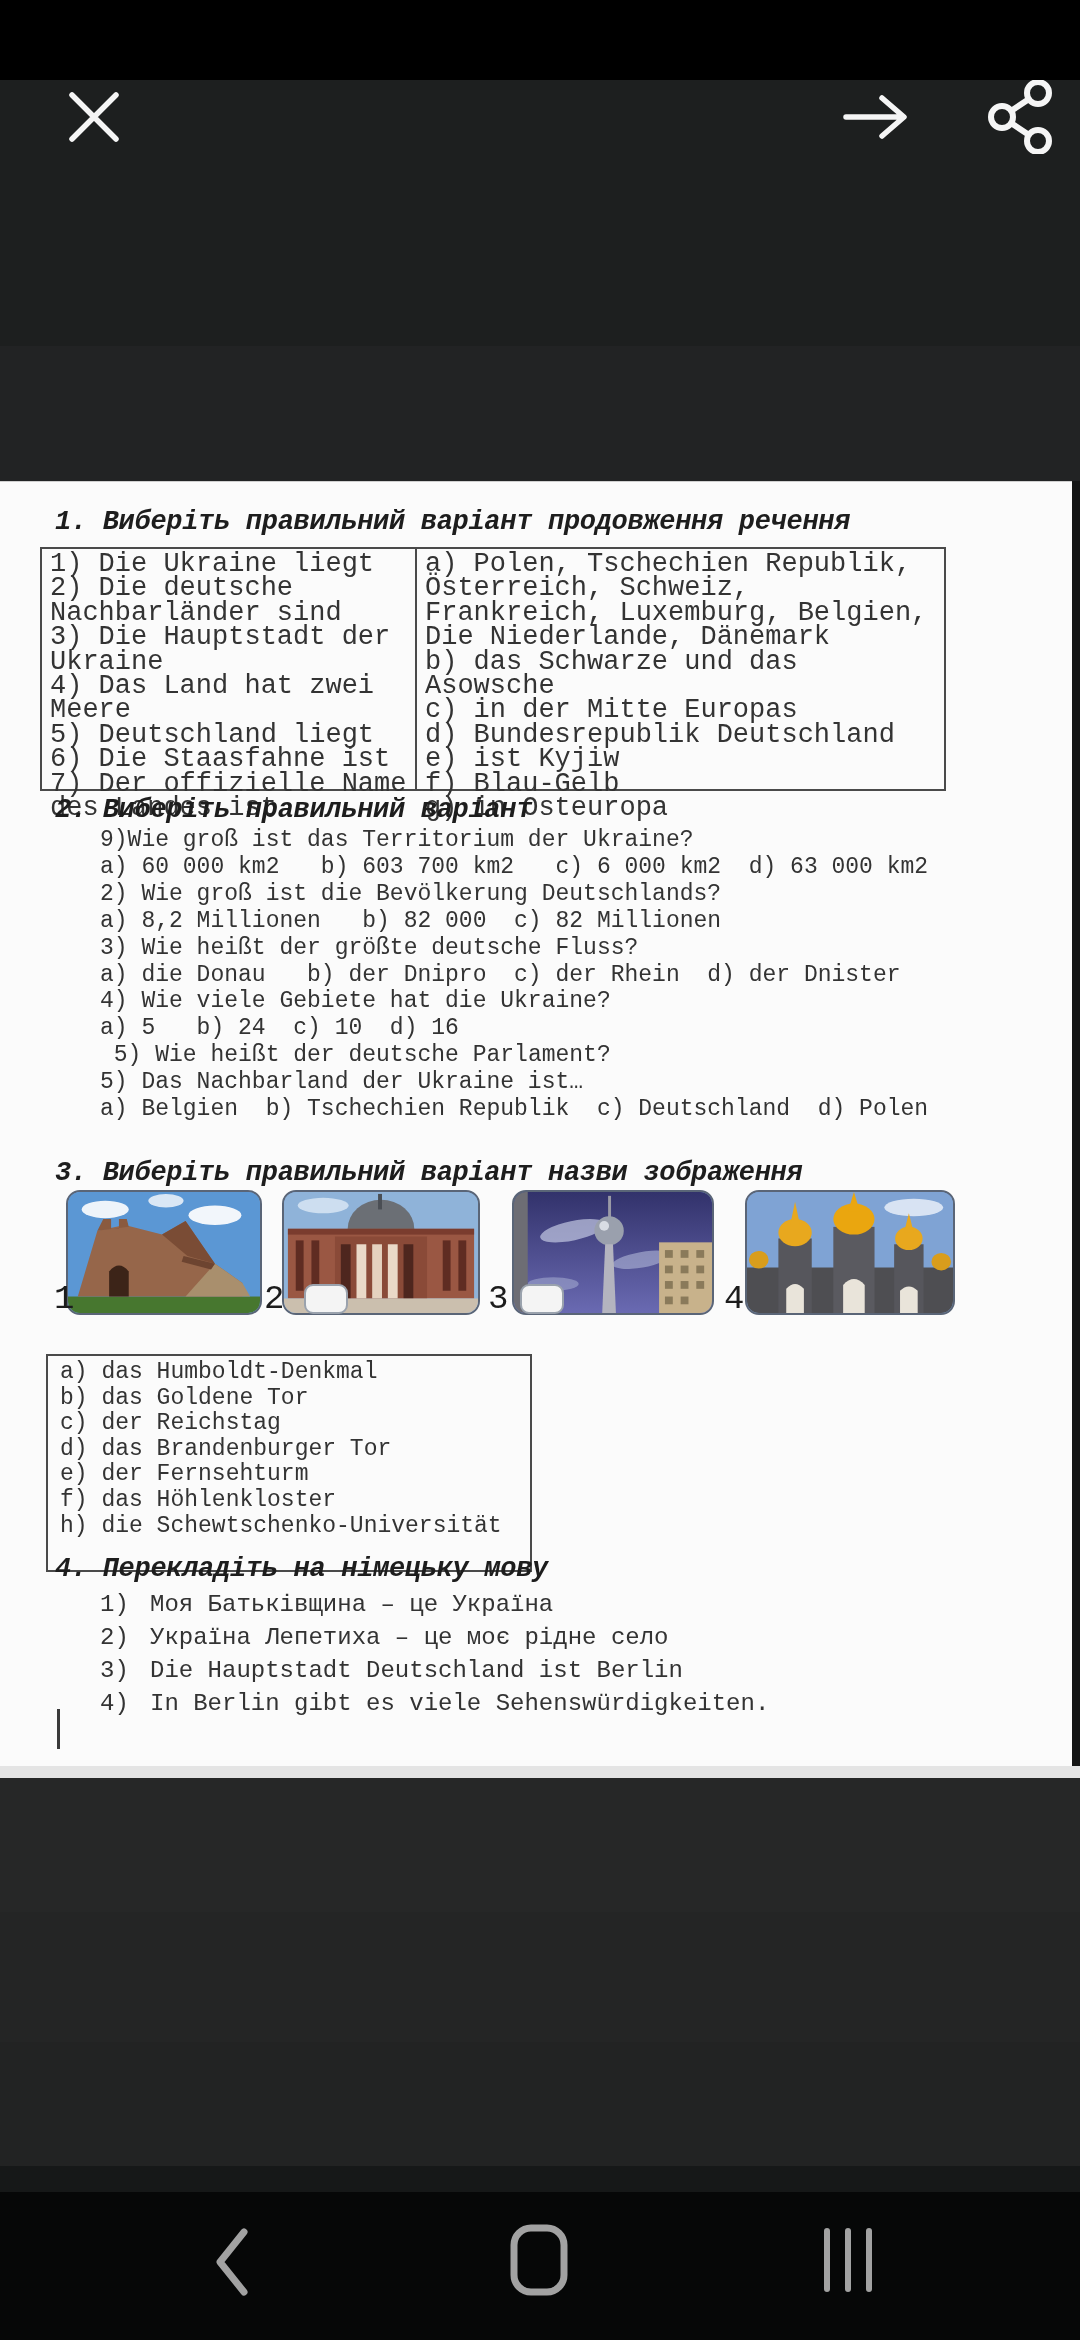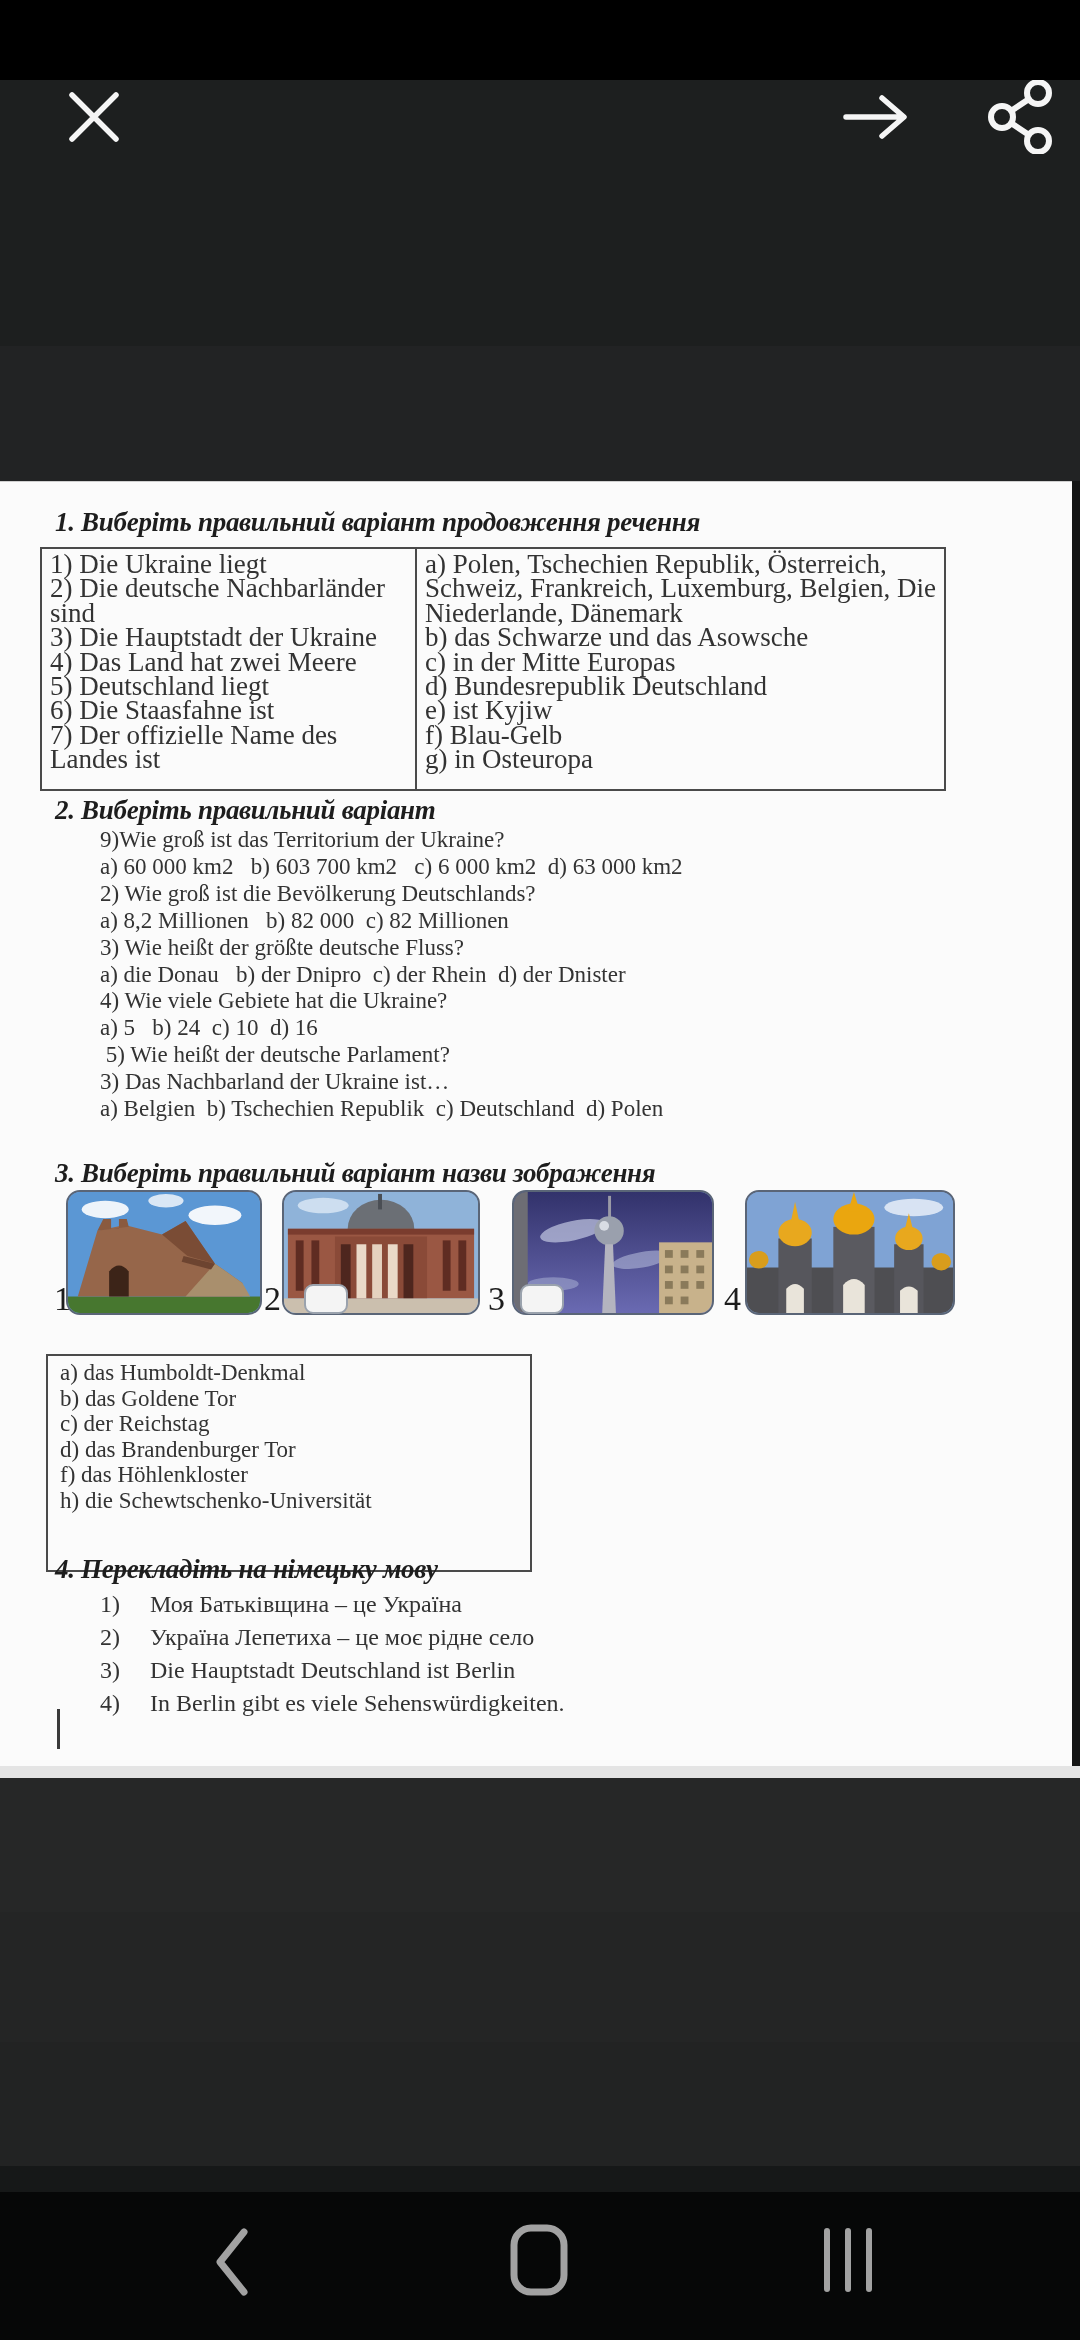--- a/index.html
+++ b/index.html
@@ -1,17 +1,17 @@
 <!DOCTYPE html>
 <html><head>
 <meta charset="utf-8">
 <style>
   html,body{margin:0;padding:0;background:#000;}
   .screen{position:relative;width:1080px;height:2340px;background:#22c55e;overflow:hidden;
-          font-family:Liberation Serif, serif;}
+          font-family:Liberation Mono, monospace;}
   
   .status-bar{position:absolute;left:0;top:0;width:1080px;height:80px;background:#000;}
   .app-band-1{position:absolute;left:0;top:80px;width:1080px;height:266px;background:#1d1f1f;}
   .app-band-2{position:absolute;left:0;top:346px;width:1080px;height:135px;background:#222324;}
   .icon-btn{position:absolute;background:transparent;border:none;padding:0;cursor:pointer;}
   .icon-btn svg{display:block;}
   
   .page{position:absolute;left:0;top:481px;width:1072px;height:1285px;background:#fbfbfb;
         color:#2d2d2d;border-top:1px solid #cfcfcf;}
   .page-right-sliver{position:absolute;left:1072px;top:481px;width:8px;height:1285px;background:#141515;}
@@ -114,31 +114,32 @@
     <div class="q2-block">
       <div class="q2-line">9)Wie groß ist das Territorium der Ukraine?</div>
       <div class="q2-line">a) 60 000 km2   b) 603 700 km2   c) 6 000 km2  d) 63 000 km2</div>
       <div class="q2-line">2) Wie groß ist die Bevölkerung Deutschlands?</div>
       <div class="q2-line">a) 8,2 Millionen   b) 82 000  c) 82 Millionen</div>
       <div class="q2-line">3) Wie heißt der größte deutsche Fluss?</div>
       <div class="q2-line">a) die Donau   b) der Dnipro  c) der Rhein  d) der Dnister</div>
       <div class="q2-line">4) Wie viele Gebiete hat die Ukraine?</div>
       <div class="q2-line">a) 5   b) 24  c) 10  d) 16</div>
       <div class="q2-line"> 5) Wie heißt der deutsche Parlament?</div>
-      <div class="q2-line">3) Das Nachbarland der Ukraine ist…</div>
+      <div class="q2-line">5) Das Nachbarland der Ukraine ist…</div>
       <div class="q2-line">a) Belgien  b) Tschechien Republik  c) Deutschland  d) Polen</div>
     </div>
 
     <div class="doc-title" style="top:676px;">3. Виберіть правильний варіант назви зображення</div>
 
     <div class="q3-box">
       <div>a) das Humboldt-Denkmal</div>
       <div>b) das Goldene Tor</div>
       <div>c) der Reichstag</div>
       <div>d) das Brandenburger Tor</div>
+      <div>e) der Fernsehturm</div>
       <div>f) das Höhlenkloster</div>
       <div>h) die Schewtschenko-Universität</div>
     </div>
 
     <div class="doc-title" style="top:1072px;">4. Перекладіть на німецьку мову</div>
 
     <div class="q4-list">
       <div class="q4-row">
         <span class="q4-num">1)</span>
         <span class="q4-text">Моя Батьківщина – це Україна</span>

